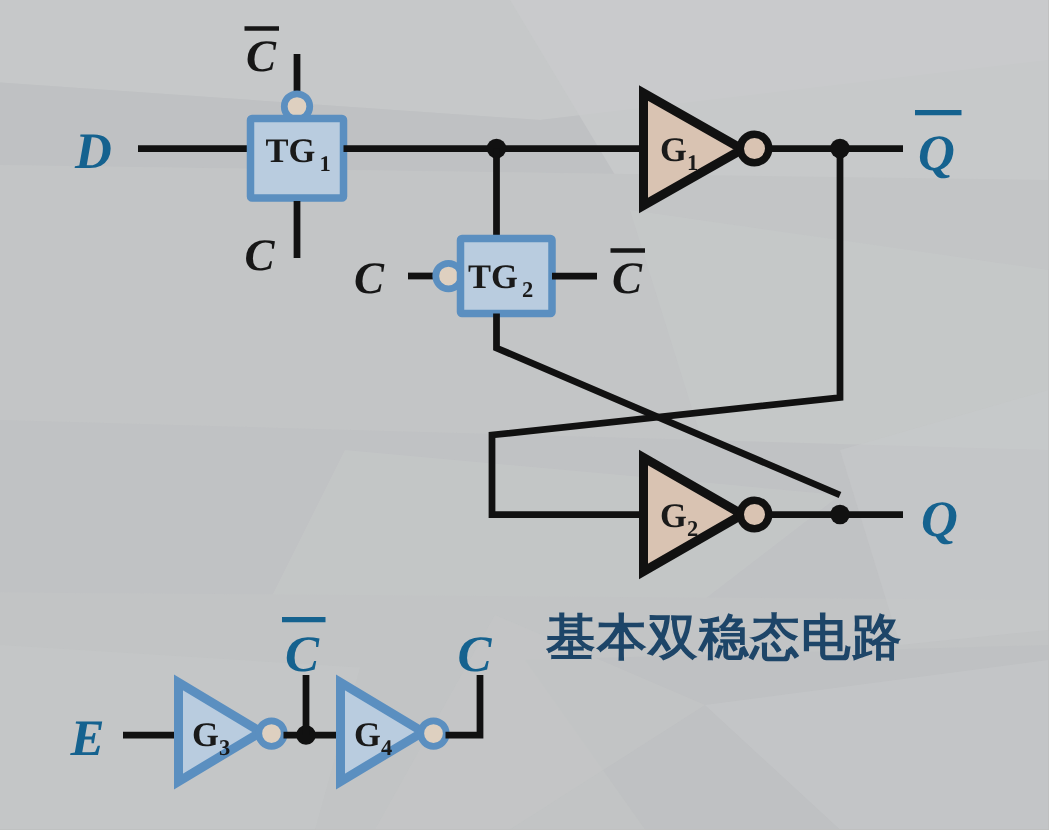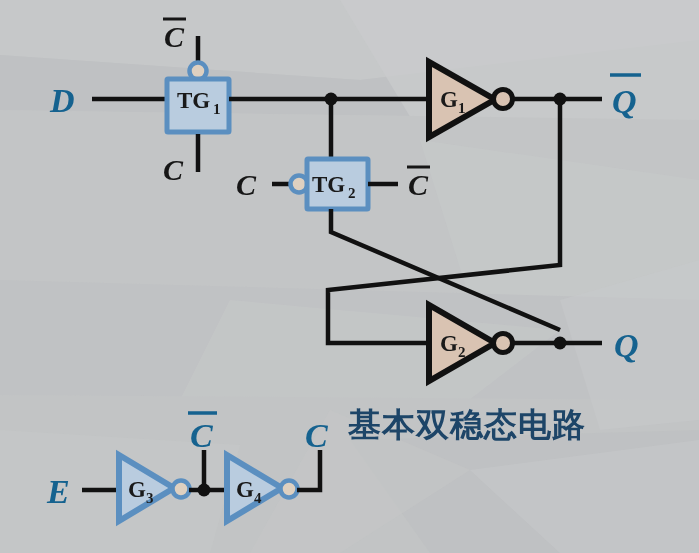--- a/index.html
+++ b/index.html
@@ -97,21 +97,21 @@
   .overbar-black {
     stroke: #161616;
     stroke-width: 3;
   }
   .overbar-blue {
     stroke: #15628f;
     stroke-width: 3.5;
   }
   #caption {
     position: absolute;
-    left: 348px;
+    left: 364px;
     top: 403px;
     font-family: Liberation Sans, sans-serif;
     font-weight: bold;
     font-size: 33px;
     color: #1d4568;
     letter-spacing: 1px;
     white-space: nowrap;
   }
 </style>
 </head>

